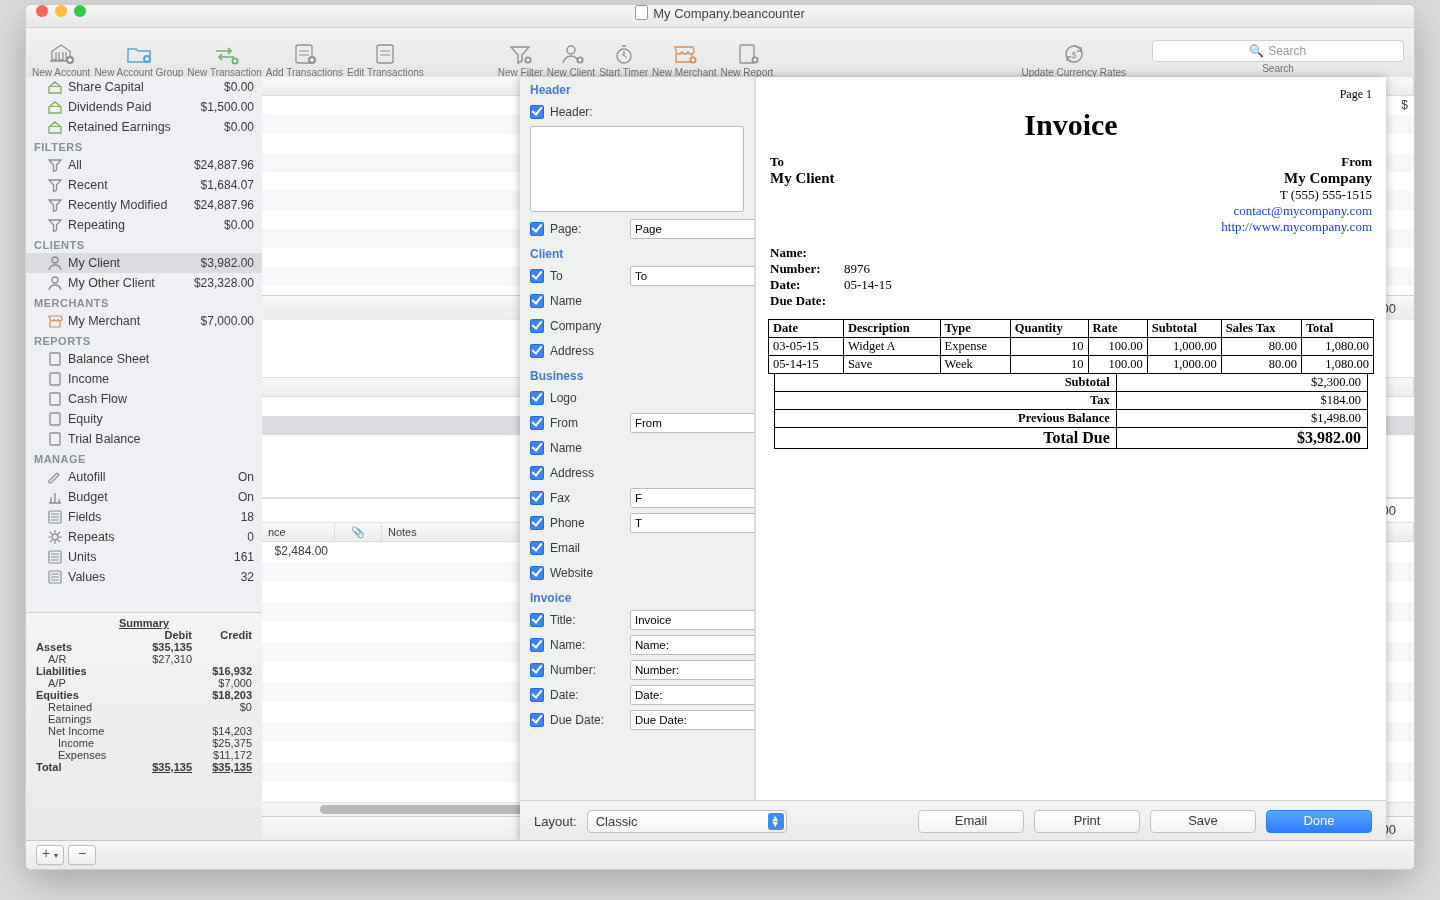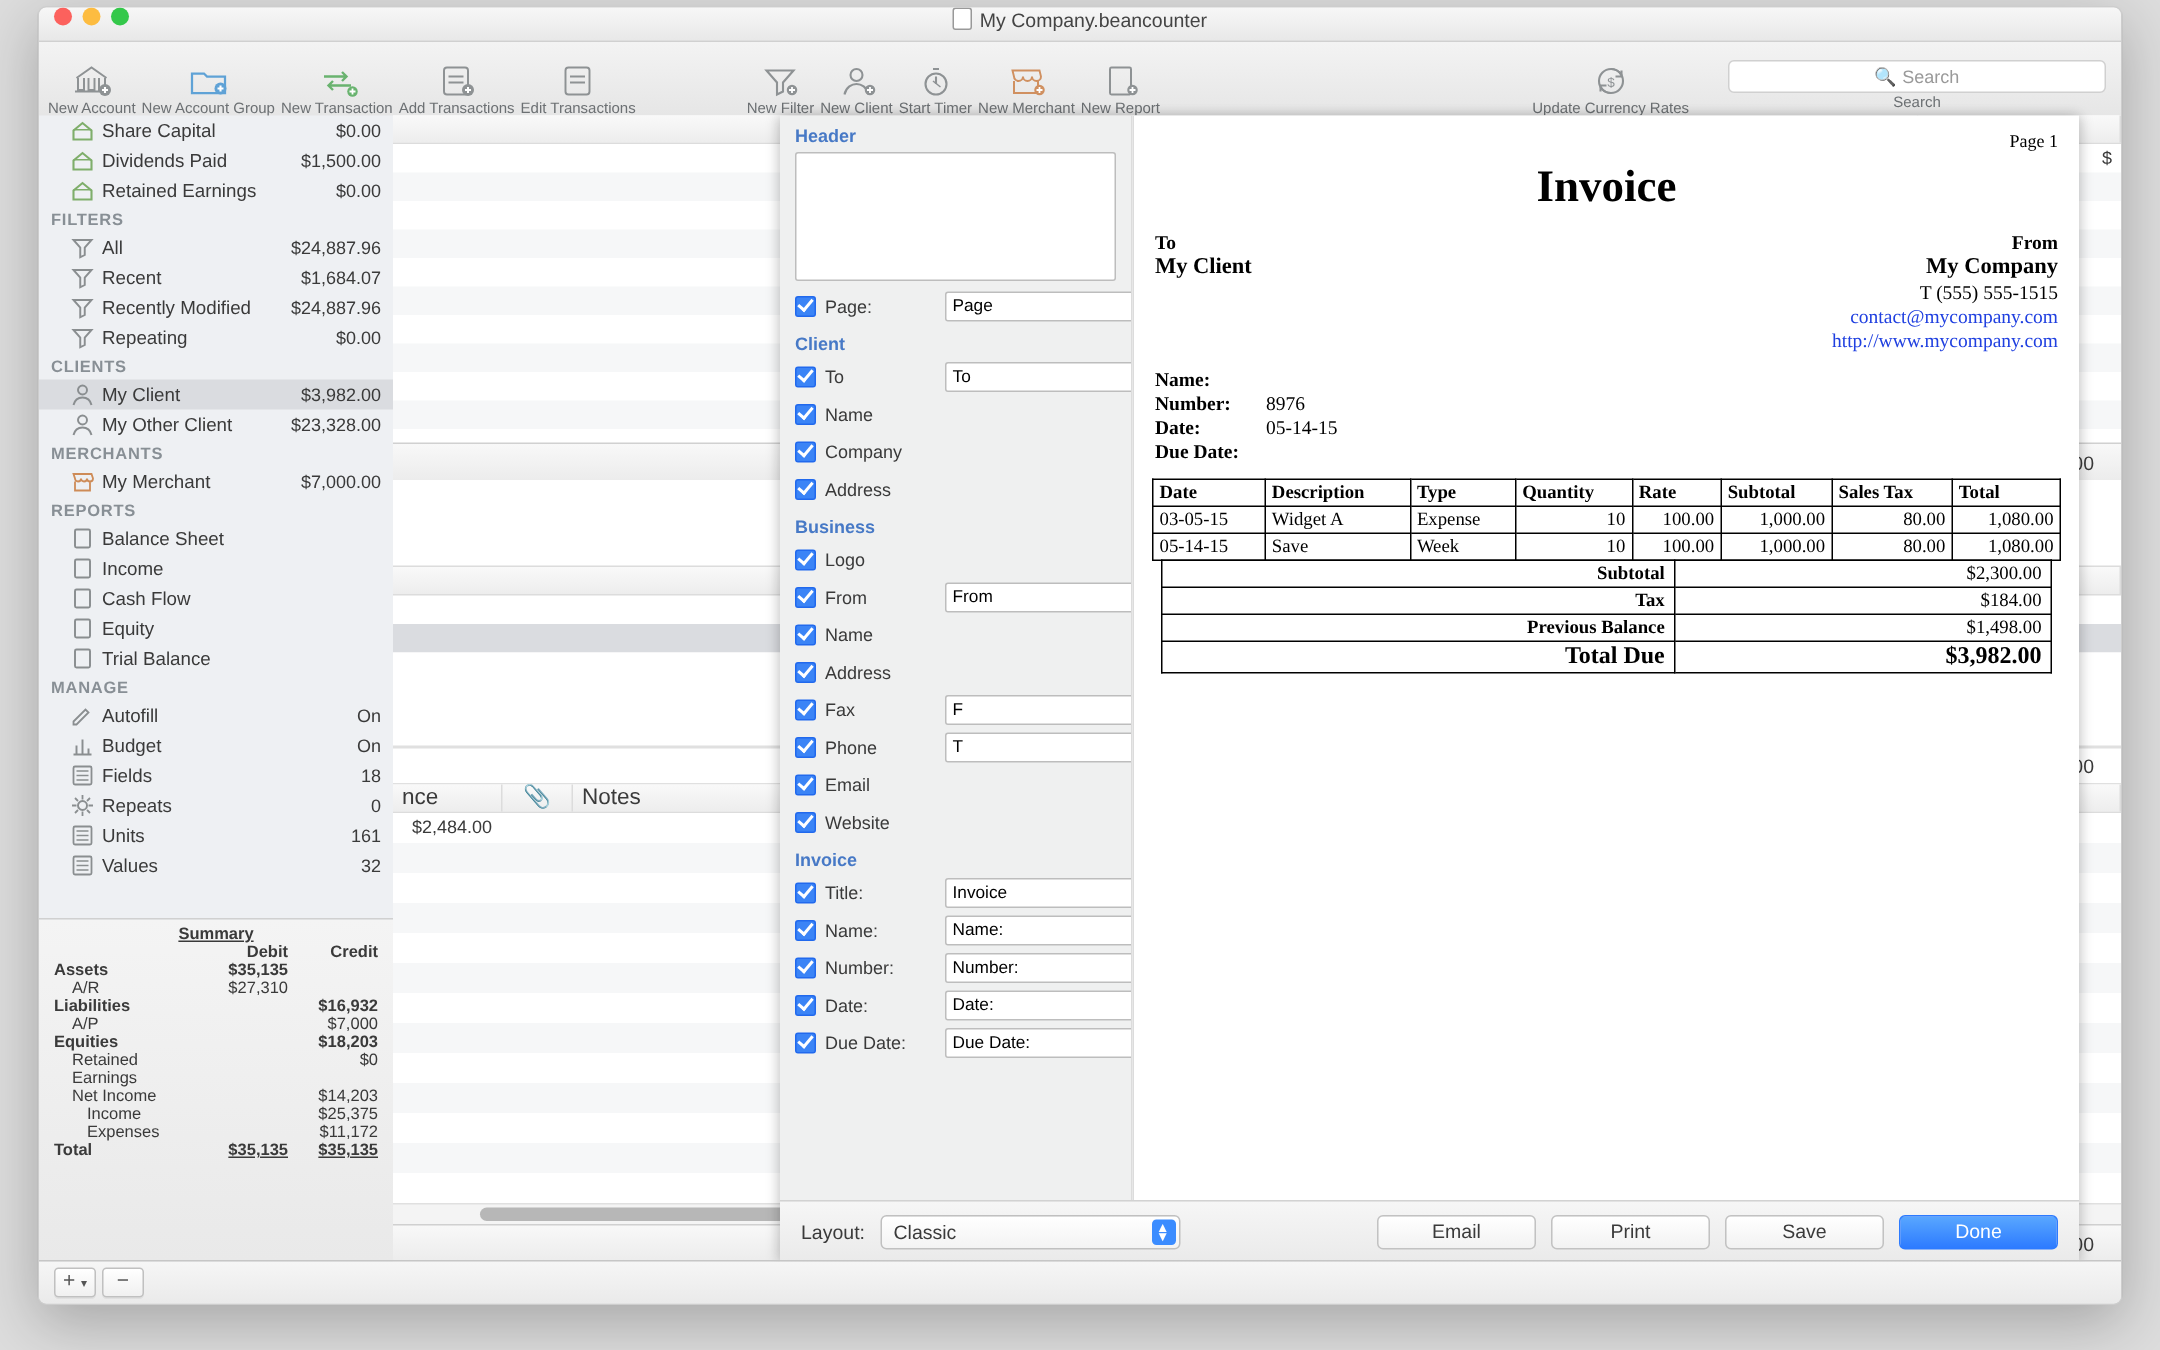--- a/index.html
+++ b/index.html
@@ -56,21 +56,21 @@
   .bt-cell{text-align:right;padding:0 6px;line-height:18px;font-size:12px;}
   .bt-total{position:absolute;bottom:0;left:0;right:0;height:24px;border-top:1px solid #d0d0d0;background:linear-gradient(#f8f8f8,#ececec);display:flex;justify-content:flex-end;align-items:center;padding-right:18px;font-size:13px;}
   .back-lower{position:absolute;left:0;right:0;top:300px;bottom:0;background:#fff;}
   .bl-head{height:18px;border-top:1px solid #dcdcdc;border-bottom:1px solid #dcdcdc;background:linear-gradient(#f9f9f9,#ededed);display:flex;}
   .bl-h-cell{border-right:1px solid #dcdcdc;line-height:18px;padding:0 6px;font-size:11px;text-align:center;}
   .bl-row{height:19px;display:flex;}
   .bl-row.sel{background:var(--row-sel);}
   .bl-cell{padding:0 6px;line-height:19px;font-size:12px;text-align:right;}
   .progress-line{text-align:right;padding:4px 18px;font-size:13px;border-top:1px solid #e0e0e0;border-bottom:1px solid #e0e0e0;}
   .notes-head{height:18px;border-bottom:1px solid #dcdcdc;background:linear-gradient(#f9f9f9,#ededed);display:flex;}
-  .notes-h-cell{border-right:1px solid #dcdcdc;line-height:18px;padding:0 6px;font-size:15px;}
+  .notes-h-cell{border-right:1px solid #dcdcdc;line-height:18px;padding:0 6px;font-size:11px;}
   .notes-row{height:19px;display:flex;border-bottom:1px solid transparent;}
   .notes-row:nth-child(even){background:var(--zebra);}
   .notes-cell{padding:0 6px;line-height:19px;font-size:12px;text-align:right;}
   
   .inspector{position:absolute;left:258px;top:0;bottom:0;width:866px;background:var(--prop-bg);box-shadow:-2px 0 8px rgba(0,0,0,.15),2px 0 8px rgba(0,0,0,.15);display:flex;flex-direction:column;}
   .insp-body{flex:1;display:flex;overflow:hidden;}
   .prop-panel{width:234px;overflow-y:auto;border-right:1px solid #dcdcdc;}
   .prop-panel::-webkit-scrollbar{width:14px;}
   .prop-panel::-webkit-scrollbar-thumb{background:rgba(0,0,0,.25);border-radius:7px;border:3px solid transparent;background-clip:padding-box;}
   .prop-panel .group{color:#4779c6;font-weight:600;font-size:12px;padding:6px 10px 2px;}
@@ -715,20 +715,24 @@
           </div>
         <div class="bt-total">
             <span class="num">$2,484.00</span>
           </div>
       </div>
 
       <div class="inspector">
         <div class="insp-body">
           <div class="prop-panel">
             <div class="group">Header</div>
+            <div class="prop-row">
+                <span class="cb"></span>
+                <span class="pl">Header:</span>
+              </div>
             <div class="prop-area"></div>
             <div class="prop-row">
                 <span class="cb"></span>
                 <span class="pl">Page:</span>
                 <input type="text" value="Page" style="">
               </div>
 
             <div class="group">Client</div>
             <div id="group-client">
                 <div class="prop-row">

